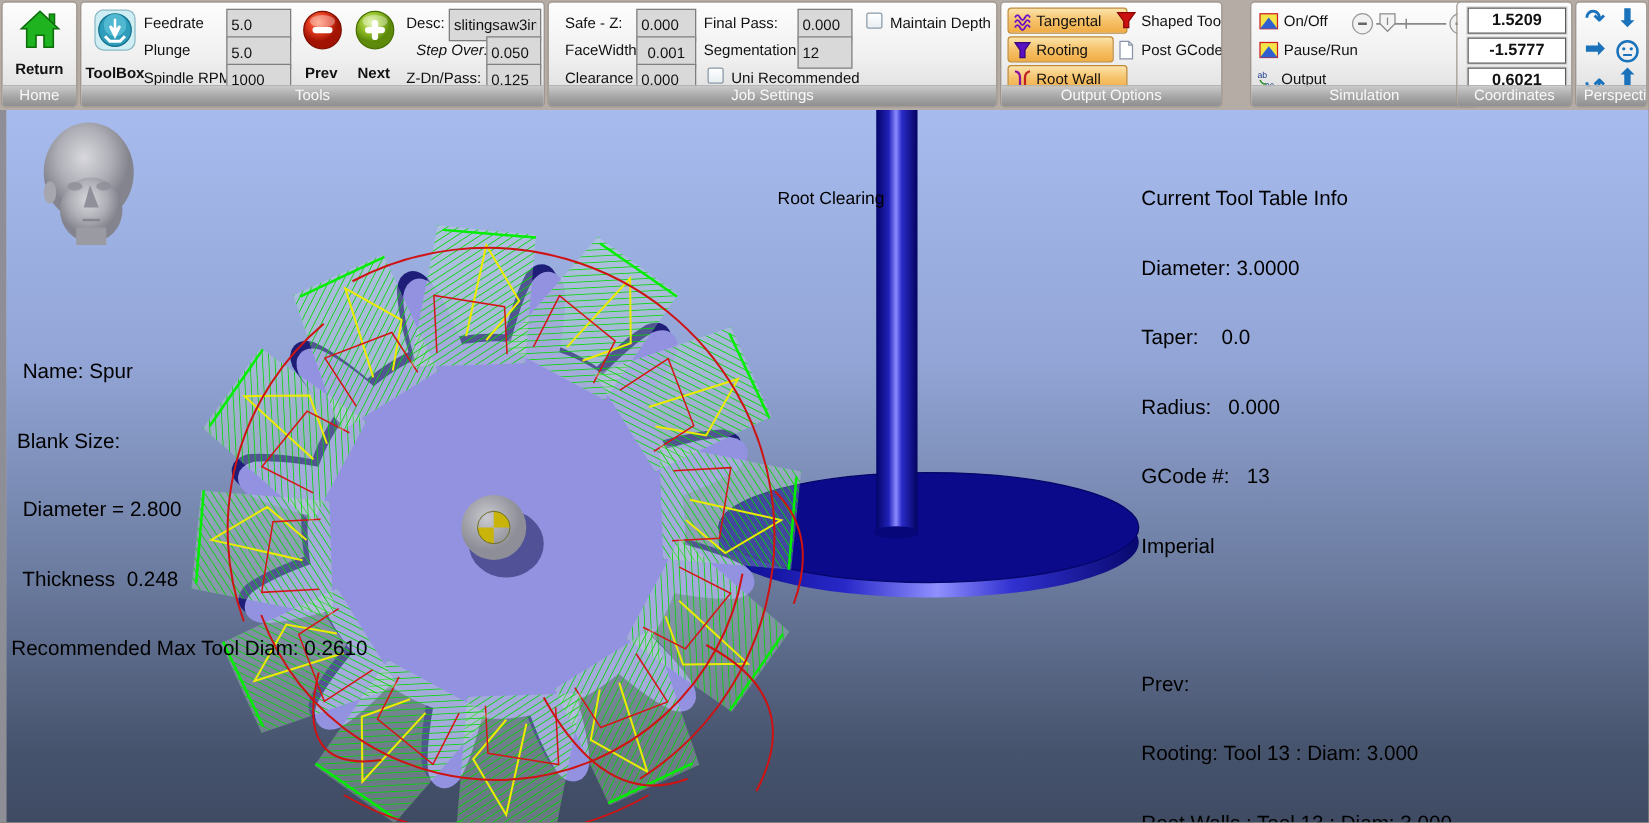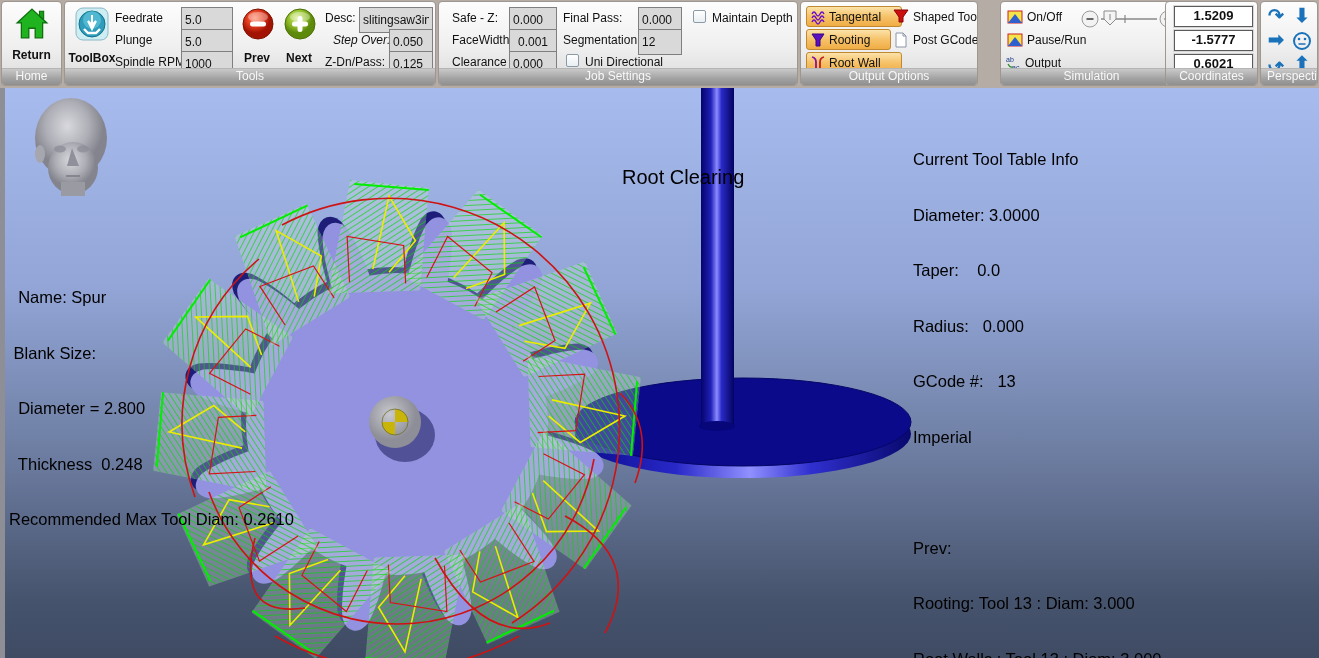--- a/index.html
+++ b/index.html
@@ -30,21 +30,21 @@
         line-height:18px;}
   .parw{position:absolute;width:22px;height:22px;font-size:19px;font-weight:bold;color:#1a72ba;
         text-align:center;line-height:22px;}
   
   #viewport{position:absolute;left:0;top:88px;width:1319px;height:570px;
             background:linear-gradient(#a8bbee,#92a5d6 35%,#6c7ca0 65%,#46536d 90%,#3f4b63);
             border-left:5px solid #8e8f96;box-sizing:border-box;overflow:hidden;}
   #scene{position:absolute;left:0;top:0;z-index:1;}
   .vtext{position:absolute;z-index:3;color:#000;font-size:16.5px;line-height:18.5px;white-space:pre;}
   .vline{min-height:18.5px;}
-  #root-clearing{position:absolute;left:617px;top:78px;z-index:2;color:#000;font-size:20px;}
+  #root-clearing{position:absolute;left:617px;top:62px;z-index:2;color:#000;font-size:14px;}
 </style>
 </head>
 <body>
 
 <div id="app">
 
   <div id="ribbon">
 
     <div class="grp" style="left:1px;width:61px;">
       <div style="position:absolute;left:0;top:2px;width:59px;height:62px;cursor:pointer;">
@@ -119,21 +119,21 @@
       <input class="fld" style="left: 70px; top: 5px; width: 48px;" readonly="" value="0.000">
       <span class="lbl" style="left:13px;top:31px;">FaceWidth</span>
       <input class="fld" style="left: 70px; top: 27px; width: 48px; text-align: center;" readonly="" value="0.001">
       <span class="lbl" style="left:13px;top:53px;">Clearance</span>
       <input class="fld" style="left: 70px; top: 49px; width: 48px;" readonly="" value="0.000">
       <span class="lbl" style="left:124px;top:9px;">Final Pass:</span>
       <input class="fld" style="left: 199px; top: 5px; width: 44px;" readonly="" value="0.000">
       <span class="lbl" style="left:124px;top:31px;">Segmentation</span>
       <input class="fld" style="left: 199px; top: 27px; width: 44px;" readonly="" value="12">
       <span class="chk" style="left:127px;top:52px;"></span>
-      <span class="lbl" style="left:146px;top:53px;">Uni Directional</span>
+      <span class="lbl" style="left:146px;top:53px;">Uni Recommended</span>
       <span class="chk" style="left:254px;top:8px;"></span>
       <span class="lbl" style="left:273px;top:9px;">Maintain Depth</span>
       <div class="grplbl">Job Settings</div>
     </div>
 
     <div class="grp" style="left:800px;width:178px;">
       <div class="obtn" style="left:5px;top:4px;">
         <svg class="mini" viewBox="0 0 16 16">
           <path d="M2,5 q2,-4 4,0 q2,4 4,0 q2,-4 4,0" fill="none" stroke="#6a10c8" stroke-width="1.4"></path>
           <path d="M2,9 q2,-4 4,0 q2,4 4,0 q2,-4 4,0" fill="none" stroke="#6a10c8" stroke-width="1.4"></path>

